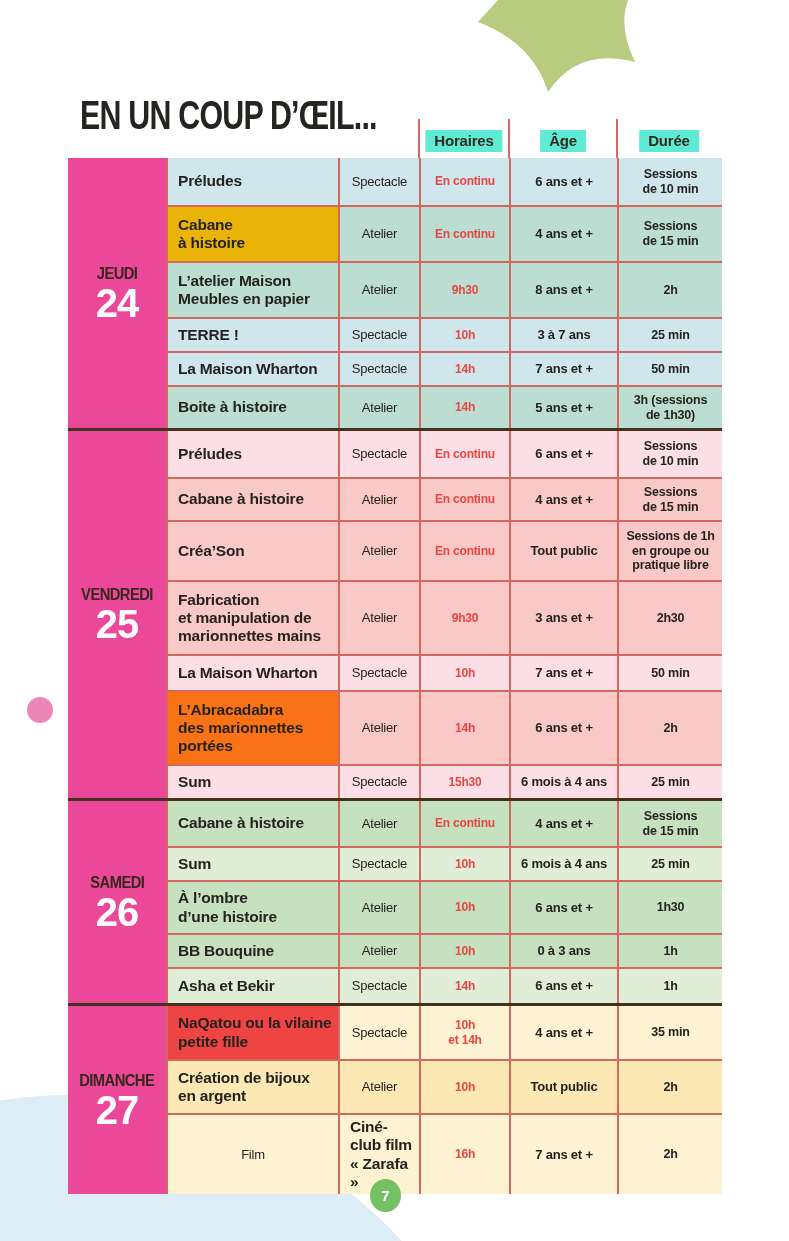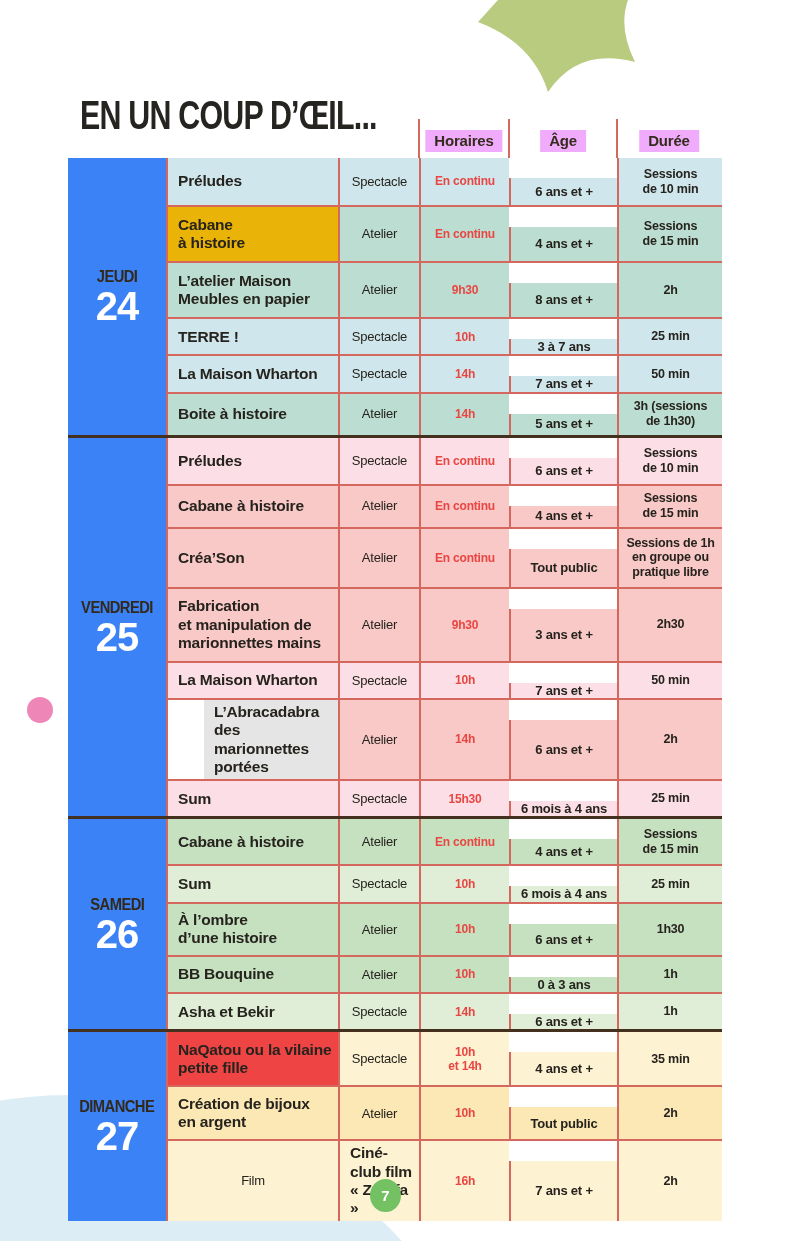--- a/index.html
+++ b/index.html
@@ -14,34 +14,34 @@
 
   .page-title{
     position:absolute;left:80px;top:92px;
     font-size:38px;font-weight:bold;color:#262420;
     letter-spacing:-1px;white-space:nowrap;
     transform:scale(0.80,1.08);transform-origin:left top;
   }
 
   .chip{
     position:absolute;top:130px;transform:translateX(-50%);
-    background:#f0abfc;color:#332c1c;
+    background:#5eead4;color:#332c1c;
     font-size:15px;font-weight:bold;
     padding:2px 9px 3px 9px;letter-spacing:-0.2px;white-space:nowrap;
   }
   .hline{position:absolute;width:2px;background:#d4685e;top:119px;height:39px;}
 
   .table{
     position:absolute;left:68px;top:158px;width:654px;
     display:flex;flex-direction:column;
   }
   .section{display:flex;}
   .section + .section{border-top:3px solid #43301f;}
   .day-cell{
-    width:98px;flex:0 0 98px;background:#3b82f6;
+    width:98px;flex:0 0 98px;background:#ec4899;
     display:flex;flex-direction:column;align-items:center;justify-content:center;
   }
   .day-name{
     font-size:16px;font-weight:bold;color:#33291a;letter-spacing:-0.6px;
     transform:scaleX(0.92);
   }
   .day-number{
     font-size:40px;font-weight:bold;color:#ffffff;line-height:0.95;
     letter-spacing:-1px;margin-top:1px;
   }
@@ -55,21 +55,21 @@
     display:flex;align-items:center;justify-content:center;
     box-sizing:border-box;text-align:center;
     color:#26231e;line-height:1.18;letter-spacing:-0.2px;
     white-space:pre-line;
   }
   .cell + .cell{border-left:2px solid #d4685e;}
   .cell.name{justify-content:flex-start;text-align:left;
     padding:3px 6px 3px 10px;font-size:15.5px;font-weight:bold;}
   .cell.type{font-size:13px;font-weight:normal;}
   .cell.time{font-size:12px;font-weight:bold;color:#e84643;}
-  .cell.age{font-size:13px;font-weight:bold;margin-top:20px;}
+  .cell.age{font-size:13px;font-weight:bold;}
   .cell.dur{font-size:12.5px;font-weight:bold;padding:2px 3px;}
 
   .page-badge{
     position:absolute;left:370px;top:1179px;width:31px;height:33px;
     background:#74c163;border-radius:50%;
     display:flex;align-items:center;justify-content:center;
     color:#ffffff;font-size:15px;font-weight:bold;
   }
 </style>
 </head>
@@ -199,21 +199,21 @@
 
   <div class="row" style="min-height: 36px;">
     <div class="cell name" style="background: rgb(252, 223, 230);">La Maison Wharton</div>
     <div class="cell type" style="background: rgb(252, 223, 230);">Spectacle</div>
     <div class="cell time" style="background: rgb(252, 223, 230);">10h</div>
     <div class="cell age" style="background: rgb(252, 223, 230);">7 ans et +</div>
     <div class="cell dur" style="background: rgb(252, 223, 230);">50 min</div>
   </div>
 
   <div class="row" style="min-height: 74px;">
-    <div class="cell name" style="background: #e5e5e5; margin-left: 36px;">L’Abracadabra
+    <div class="cell name" style="background: #f97316;">L’Abracadabra
 des marionnettes
 portées</div>
     <div class="cell type" style="background: rgb(249, 201, 199);">Atelier</div>
     <div class="cell time" style="background: rgb(249, 201, 199);">14h</div>
     <div class="cell age" style="background: rgb(249, 201, 199);">6 ans et +</div>
     <div class="cell dur" style="background: rgb(249, 201, 199);">2h</div>
   </div>
 
   <div class="row" style="min-height: 34px;">
     <div class="cell name" style="background: rgb(252, 223, 230);">Sum</div>

